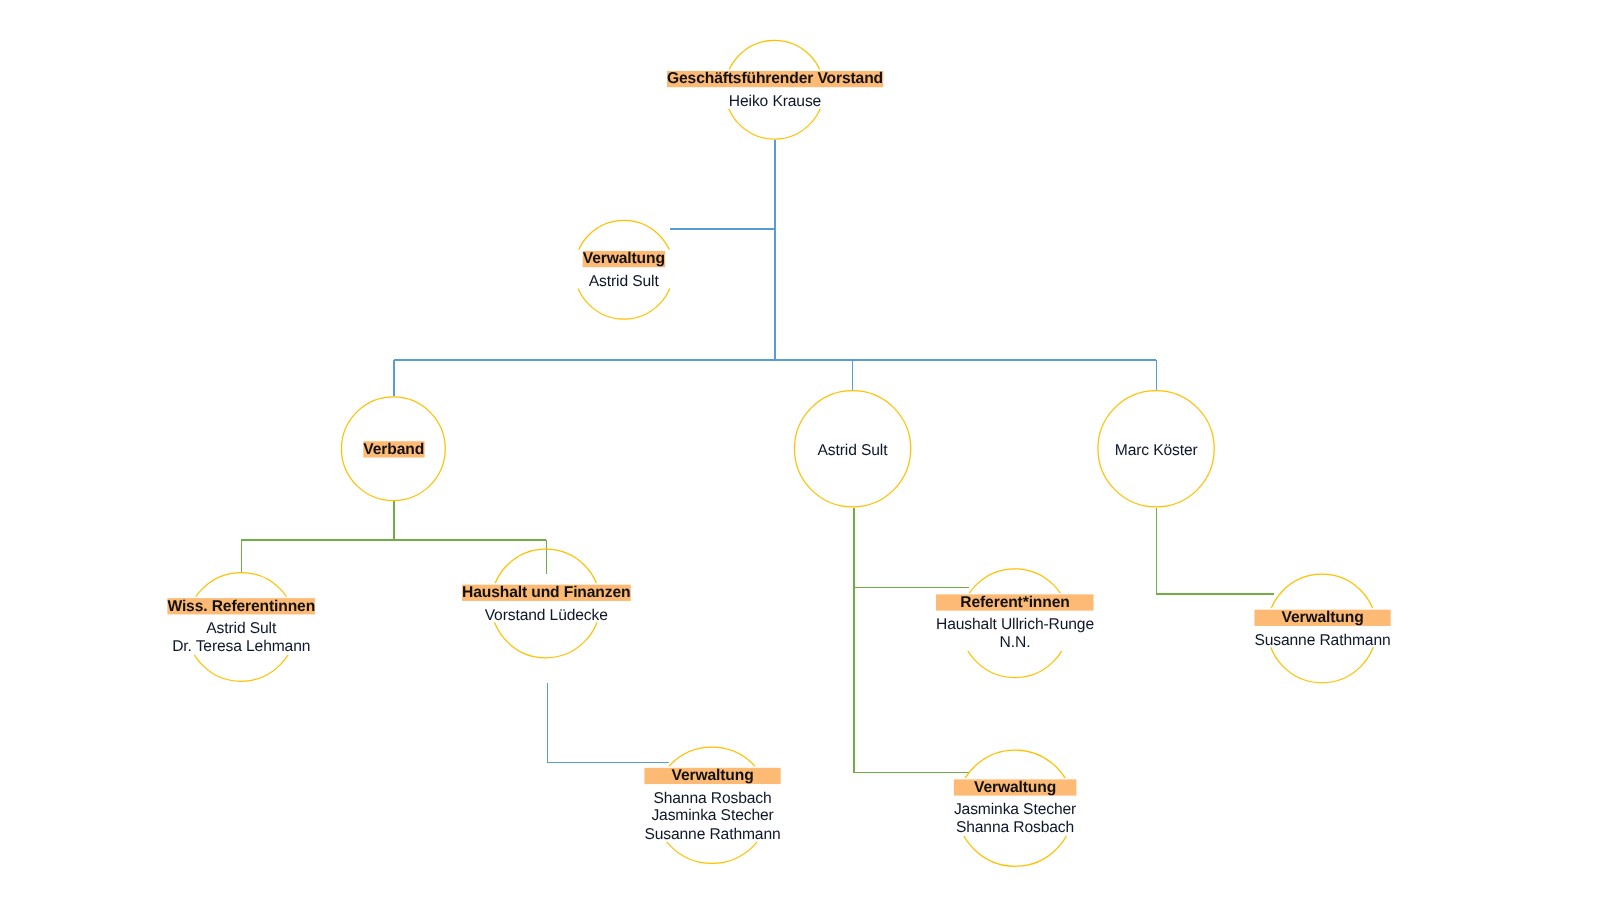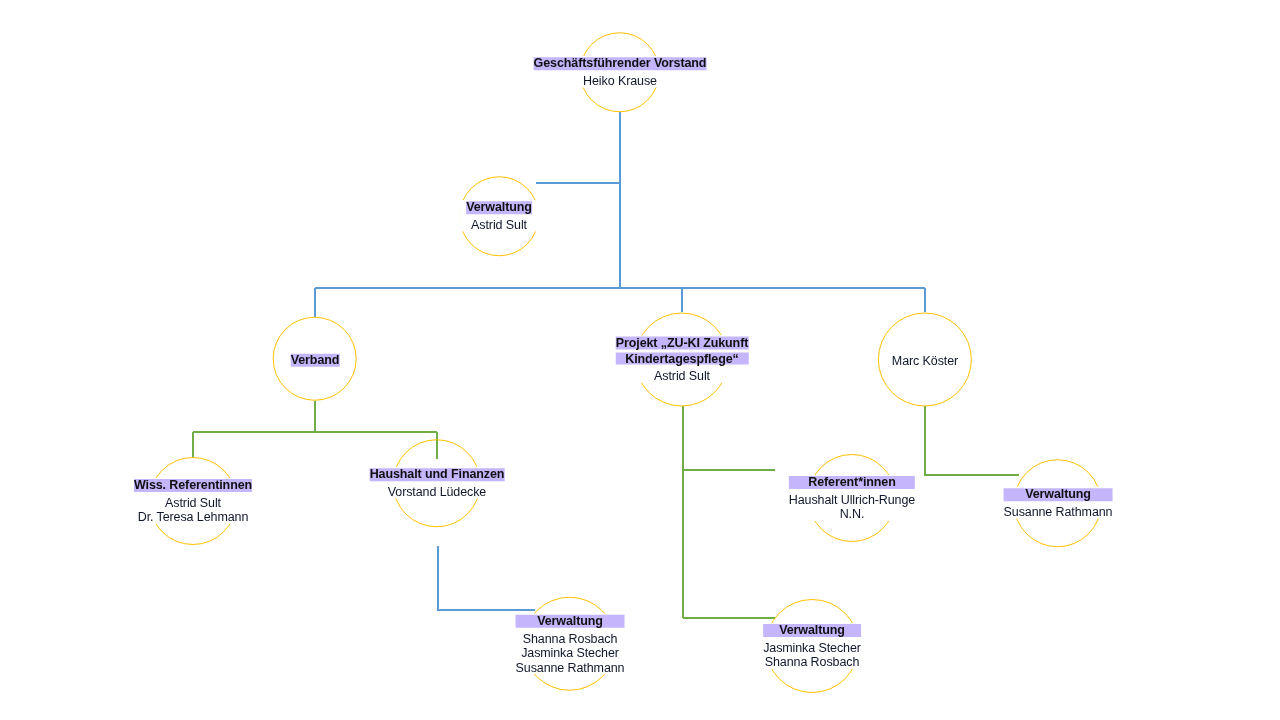--- a/index.html
+++ b/index.html
@@ -54,21 +54,21 @@
     display: block;
     font-weight: bold;
     font-size: 12.5px;
     color: #111111;
     letter-spacing: -0.1px;
     padding: 1px 3px;
     background: #ffffff;
   }
   .node-title .tline {
     display: block;
-    background: #c4b5fd;
+    background: #fdba74;
   }
   .node-sub {
     display: block;
     font-size: 12.5px;
     color: #0f172a;
     letter-spacing: -0.1px;
     margin-top: 4px;
     background: #ffffff;
   }
   .node-sub .sline {
@@ -107,41 +107,38 @@
             <span class="sline">Heiko Krause</span>
           </span></div></div>
       <div class="node" style="left: 499px; top: 216px;"><div class="node-ring" style="width: 80px; height: 80px;"></div><div class="node-text"><span class="node-title">
             <span class="tline">Verwaltung</span>
           </span><span class="node-sub">
             <span class="sline">Astrid Sult</span>
           </span></div></div>
       <div class="node" style="left: 315px; top: 359px;"><div class="node-ring" style="width: 84px; height: 84px;"></div><div class="node-text"><span class="node-title">
             <span class="tline">Verband</span>
           </span></div></div>
-      <div class="node" style="left: 682px; top: 359px;"><div class="node-ring" style="width: 94px; height: 94px;"></div><div class="node-text"><span class="node-title">
-            <span class="tline">Projekt „ZU-KI Zukunft</span>
-            <span class="tline">Kindertagespflege“</span>
-          </span><span class="node-sub">
+      <div class="node" style="left: 682px; top: 359px;"><div class="node-ring" style="width: 94px; height: 94px;"></div><div class="node-text"><span class="node-sub">
             <span class="sline">Astrid Sult</span>
           </span></div></div>
       <div class="node" style="left: 925px; top: 359px;"><div class="node-ring" style="width: 94px; height: 94px;"></div><div class="node-text"><span class="node-sub">
             <span class="sline">Marc Köster</span>
           </span></div></div>
       <div class="node" style="left: 193px; top: 501px;"><div class="node-ring" style="width: 88px; height: 88px;"></div><div class="node-text"><span class="node-title">
             <span class="tline">Wiss. Referentinnen</span>
           </span><span class="node-sub">
             <span class="sline">Astrid Sult</span>
             <span class="sline">Dr. Teresa Lehmann</span>
           </span></div></div>
       <div class="node" style="left: 437px; top: 483px;"><div class="node-ring" style="width: 88px; height: 88px;"></div><div class="node-text"><span class="node-title">
             <span class="tline">Haushalt und Finanzen</span>
           </span><span class="node-sub">
             <span class="sline">Vorstand Lüdecke</span>
           </span></div></div>
-      <div class="node" style="left: 812px; top: 498px; margin-left: 40px;"><div class="node-ring" style="width: 88px; height: 88px;"></div><div class="node-text"><span class="node-title">
+      <div class="node" style="left: 812px; top: 498px;"><div class="node-ring" style="width: 88px; height: 88px;"></div><div class="node-text"><span class="node-title">
             <span class="tline">Referent*innen</span>
           </span><span class="node-sub">
             <span class="sline">Haushalt Ullrich-Runge</span>
             <span class="sline">N.N.</span>
           </span></div></div>
       <div class="node" style="left: 1058px; top: 503px;"><div class="node-ring" style="width: 88px; height: 88px;"></div><div class="node-text"><span class="node-title">
             <span class="tline">Verwaltung</span>
           </span><span class="node-sub">
             <span class="sline">Susanne Rathmann</span>
           </span></div></div>

